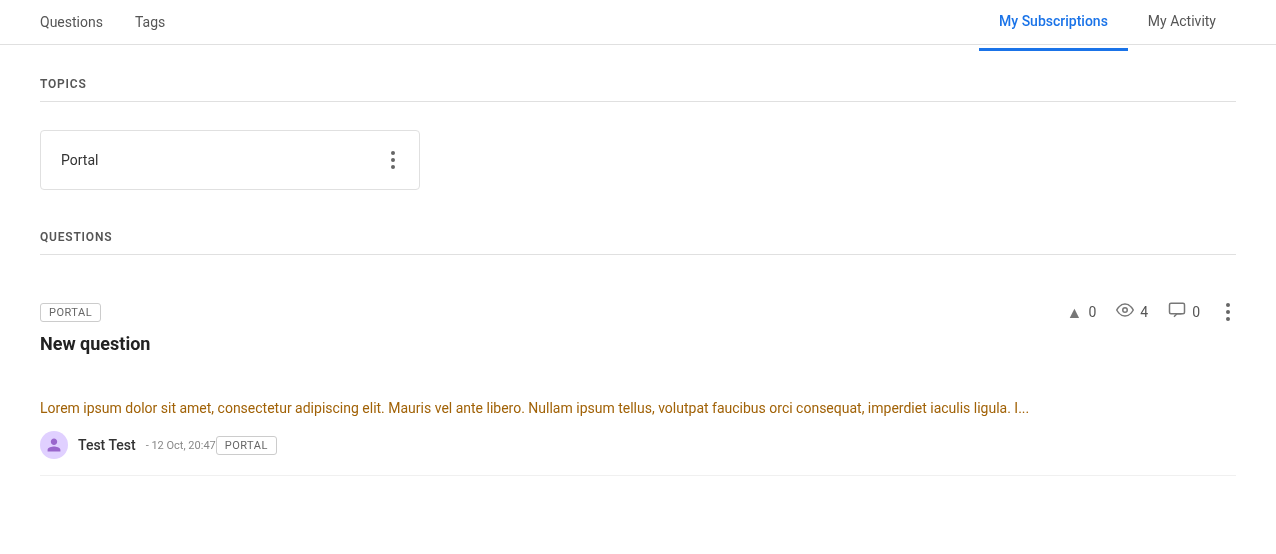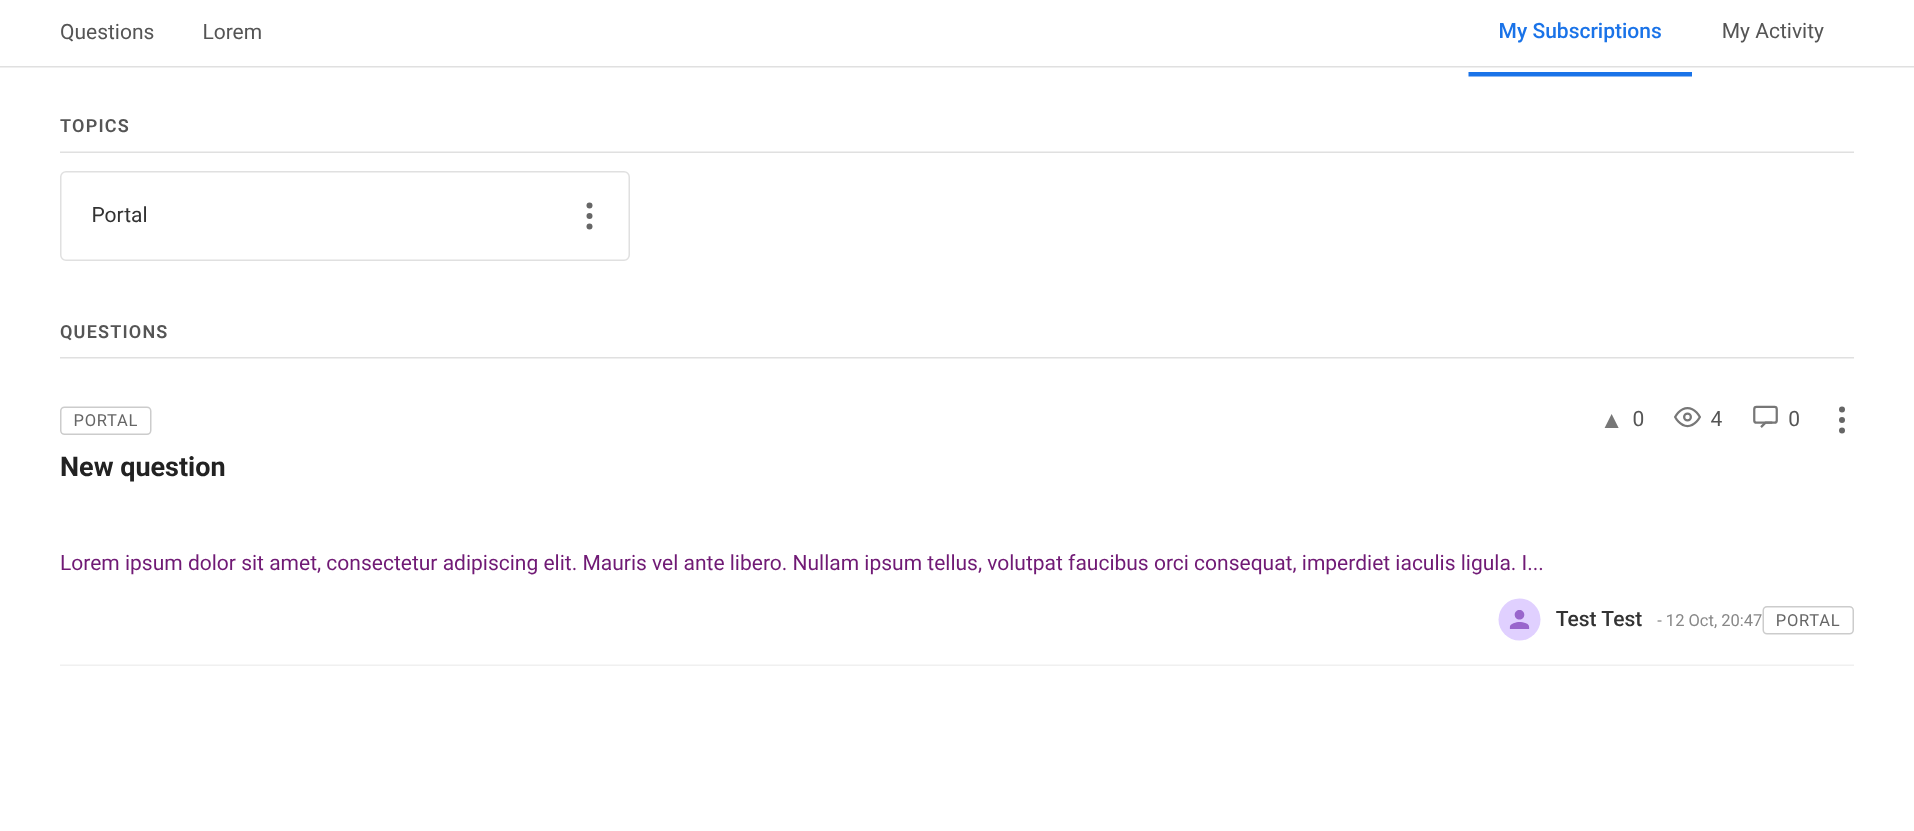--- a/index.html
+++ b/index.html
@@ -69,21 +69,21 @@
     }
 
     
     .section-header {
       font-size: 12px;
       font-weight: 600;
       color: #555;
       letter-spacing: 0.8px;
       padding-bottom: 10px;
       border-bottom: 1px solid #e0e0e0;
-      margin-bottom: 12px;
+      margin-bottom: 28px;
     }
 
     
     .topics-section {
       margin-bottom: 40px;
     }
 
     
     .topic-card {
       display: flex;
@@ -167,34 +167,34 @@
     .question-title {
       font-size: 18px;
       font-weight: 700;
       color: #222;
       margin-bottom: 24px;
       cursor: pointer;
     }
 
     .question-excerpt {
       font-size: 14px;
-      color: #701a75;
+      color: #a16207;
       line-height: 1.5;
       margin-bottom: 12px;
       white-space: nowrap;
       overflow: hidden;
       text-overflow: ellipsis;
       max-width: 1100px;
       margin-top: 44px;
     }
 
     .question-footer {
       display: flex;
       align-items: center;
-      justify-content: flex-end;
+      justify-content: flex-start;
     }
 
     .author-info {
       display: flex;
       align-items: center;
       gap: 10px;
     }
 
     .avatar {
       width: 28px;
@@ -245,21 +245,21 @@
       border-radius: 50%;
       display: block;
     }
   </style>
 </head>
 <body>
 
 <nav class="top-nav">
   <div class="nav-left">
     <a class="nav-link">Questions</a>
-    <a class="nav-link">Lorem</a>
+    <a class="nav-link">Tags</a>
   </div>
   <div class="nav-right">
     <a class="nav-tab active">My Subscriptions</a>
     <a class="nav-tab">My Activity</a>
   </div>
 </nav>
 
 <div class="main-content">
 
   <div class="topics-section">

